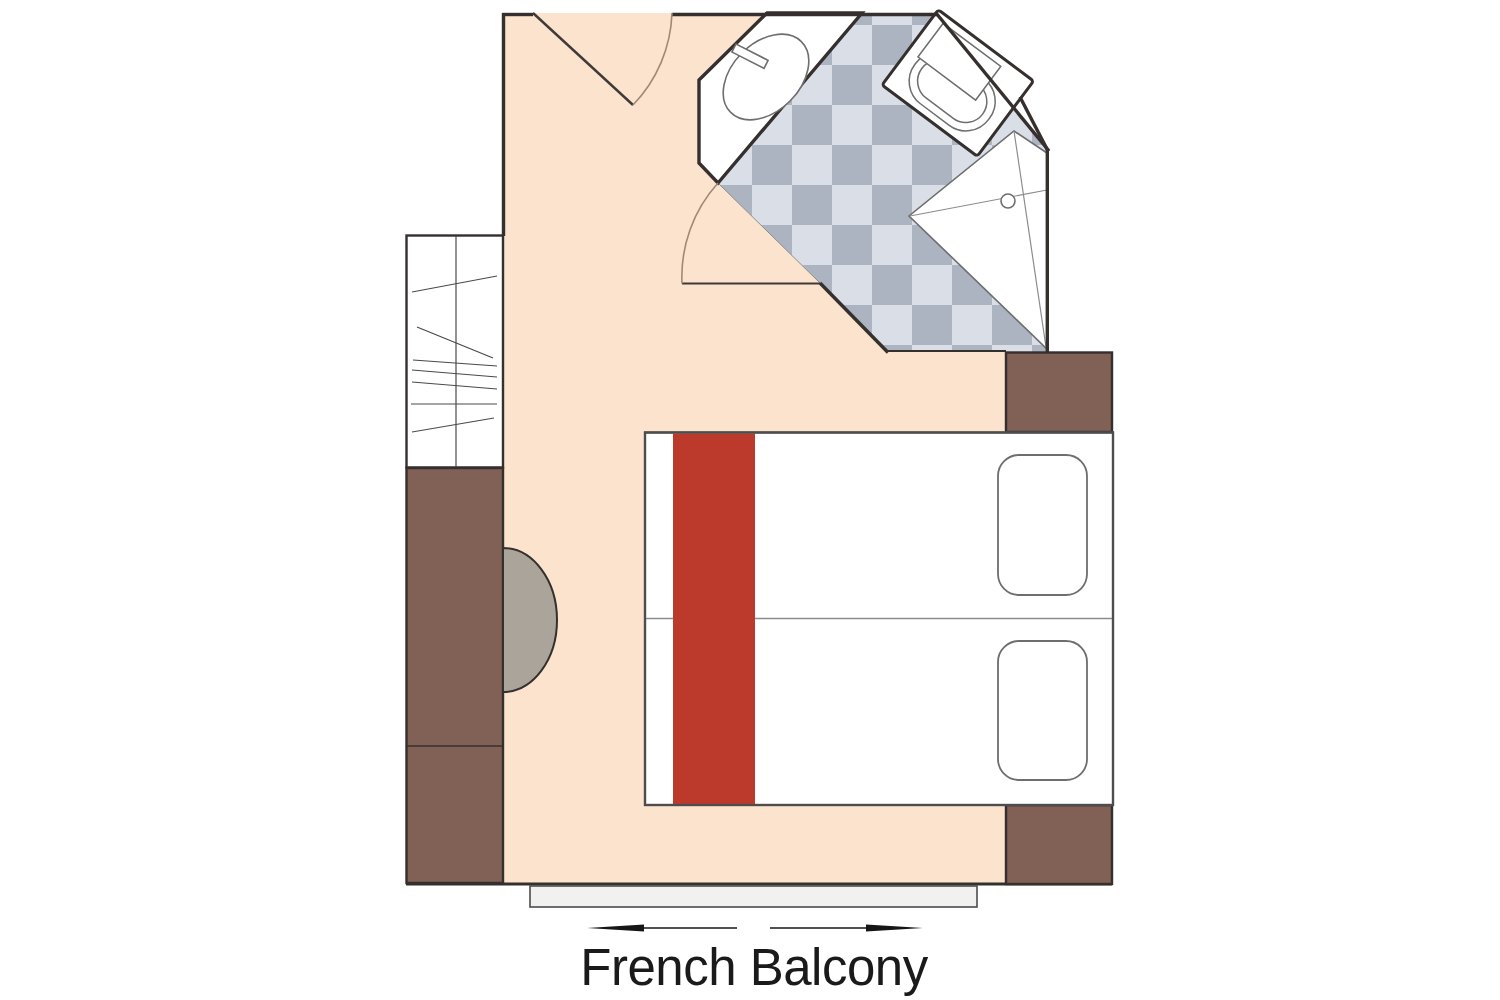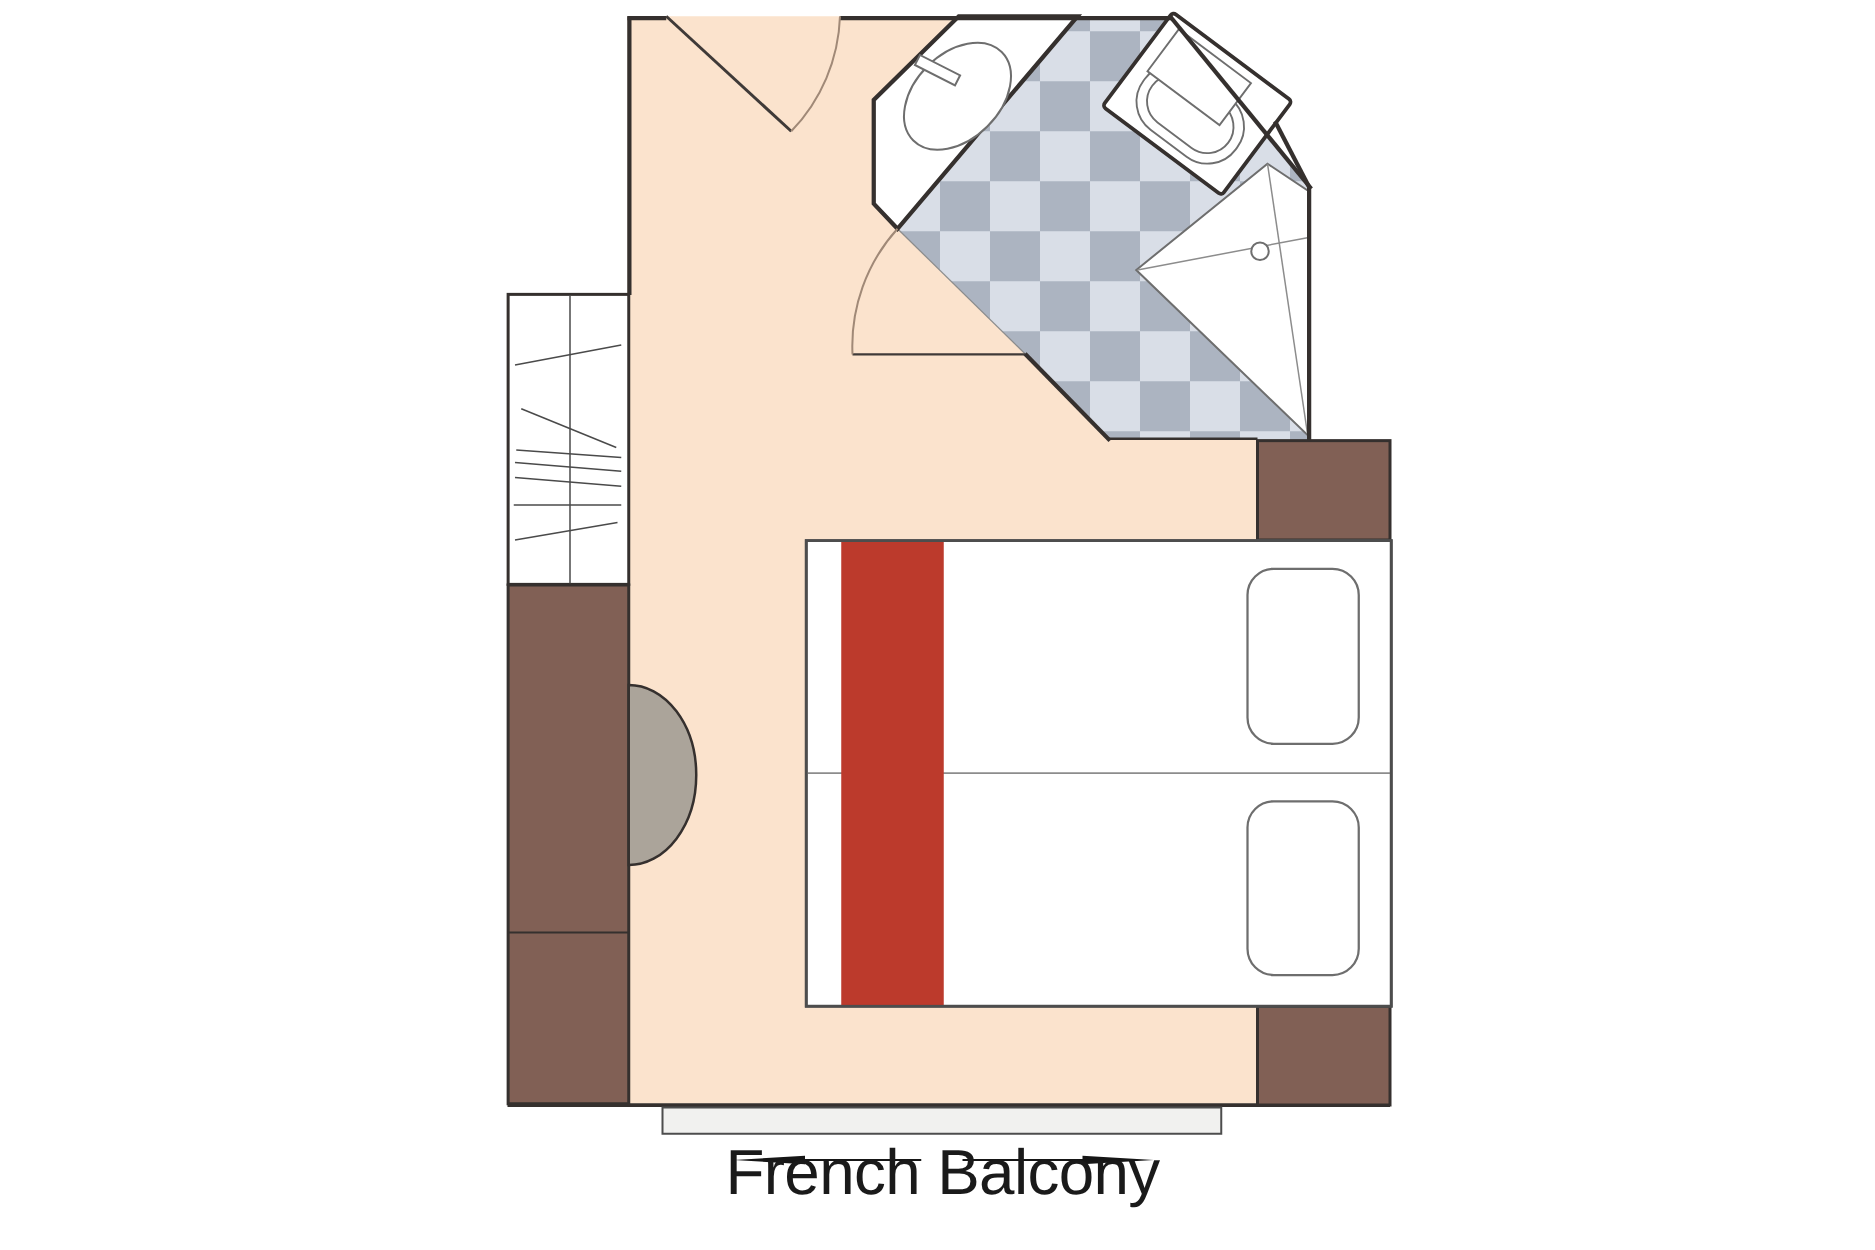--- a/index.html
+++ b/index.html
@@ -34,21 +34,21 @@
   .shower-line {stroke:var(--c-thin_line);stroke-width:1.2;}
   .arc         {stroke:var(--c-arc);stroke-width:1.6;fill:none;}
   .leaf        {stroke:var(--c-door_dark);stroke-width:2.4;fill:none;}
   .leaf-thin   {stroke:var(--c-door_dark);stroke-width:1.8;fill:none;}
   .ck-light    {fill:var(--c-checker_light);}
   .ck-dark     {fill:var(--c-checker_dark);}
   .tile-edge   {stroke:var(--c-thin_line);stroke-width:1;fill:none;}
 
   .plan-label{
     position:absolute;
-    left:554px;top:908px;width:400px;
+    left:554px;top:938px;width:400px;
     text-align:center;
     font-size:51px;
     letter-spacing:-0.5px;
     color:var(--c-text);
     white-space:nowrap;
   }
 </style>
 </head>
 <body>
 

